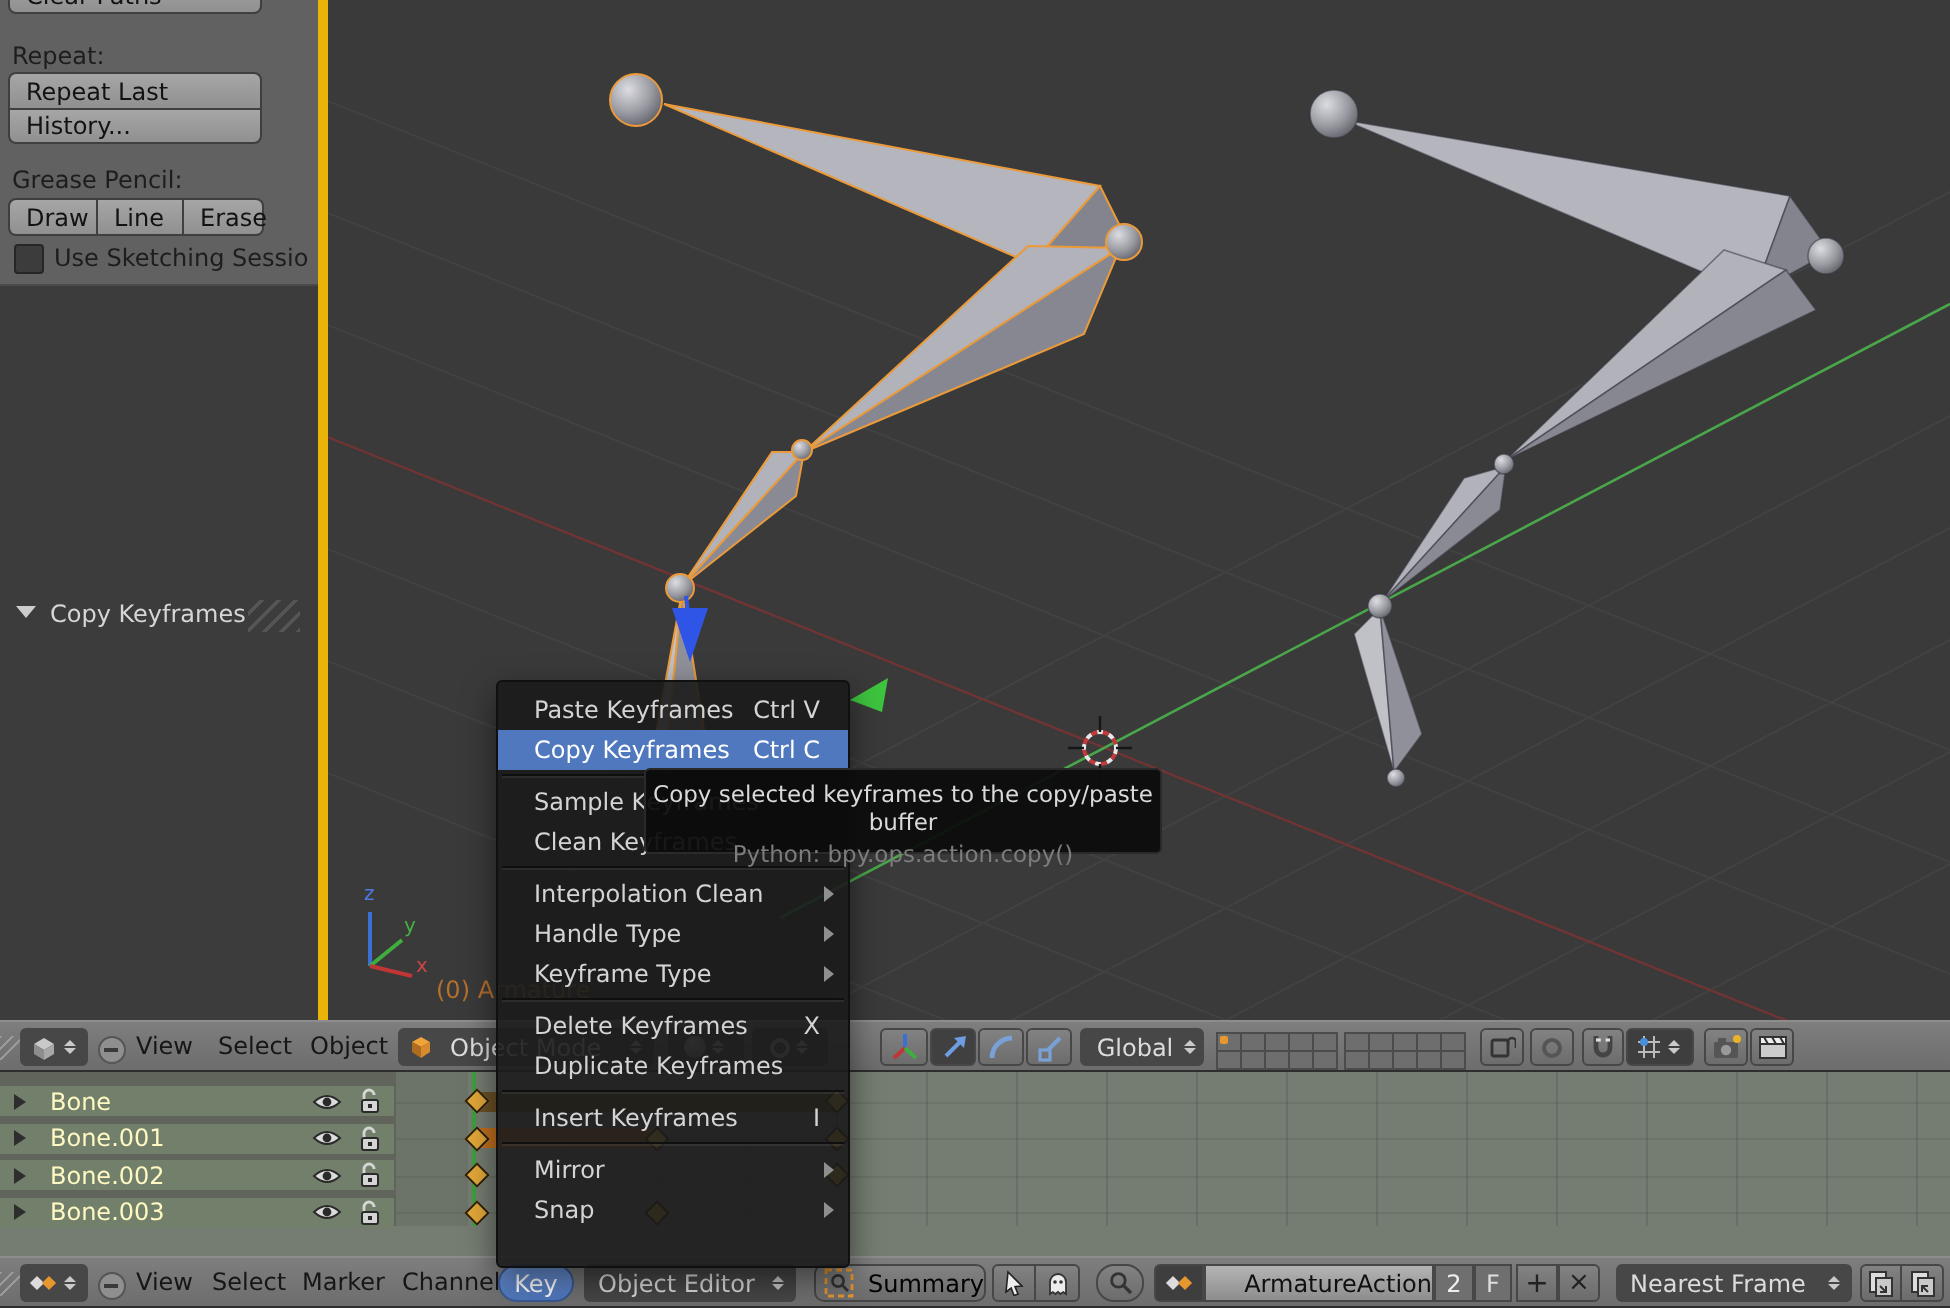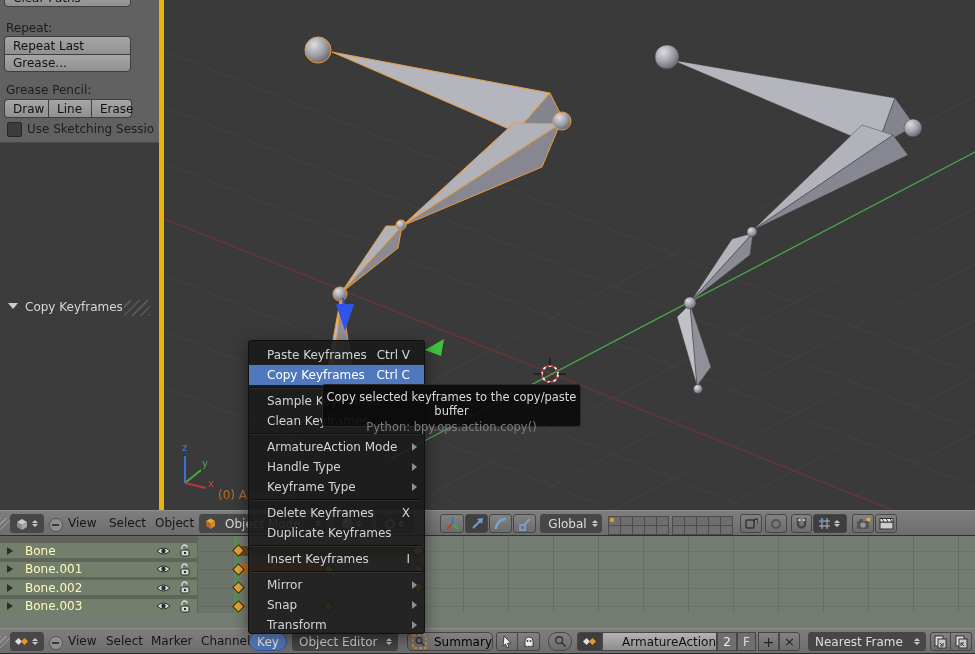--- a/index.html
+++ b/index.html
@@ -172,21 +172,21 @@
   <div class="abs" id="toolshelf">
     <div class="abs" id="toolshelf-top">
       <div class="abs btn-light" style="left:4px;top:-12px;width:127px;height:19px;">
           <span>Clear Paths</span>
         </div>
       <div class="abs ts-label" style="left:6px;top:21px;">Repeat:</div>
       <div class="abs btn-light" style="left:4px;top:36px;width:127px;height:18px;border-radius:4px 4px 0 0;border-bottom:none;">
           <span>Repeat Last</span>
         </div>
       <div class="abs btn-light" style="left:4px;top:54px;width:127px;height:18px;border-radius:0 0 4px 4px;">
-          <span>Grease...</span>
+          <span>History...</span>
         </div>
       <div class="abs ts-label" style="left:6px;top:83px;">Grease Pencil:</div>
       <div class="abs btn-light" style="left:4px;top:99px;width:44px;height:19px;border-radius:4px 0 0 4px;border-right:none;">
           <span>Draw</span>
         </div>
       <div class="abs btn-light" style="left:48px;top:99px;width:44px;height:19px;border-radius:0;">
           <span>Line</span>
         </div>
       <div class="abs btn-light" style="left:92px;top:99px;width:40px;height:19px;border-radius:0 4px 4px 0;border-left:none;">
           <span>Erase</span>
@@ -525,21 +525,21 @@
       </div>
     <div class="mi-sep"></div>
     <div class="mi">
         <span class="mi-label">Sample Keyframes</span>
       </div>
     <div class="mi">
         <span class="mi-label">Clean Keyframes</span>
       </div>
     <div class="mi-sep"></div>
     <div class="mi">
-        <span class="mi-label">ArmatureAction Mode</span>
+        <span class="mi-label">Interpolation Clean</span>
         <span class="mi-arrow"></span>
       </div>
     <div class="mi">
         <span class="mi-label">Handle Type</span>
         <span class="mi-arrow"></span>
       </div>
     <div class="mi">
         <span class="mi-label">Keyframe Type</span>
         <span class="mi-arrow"></span>
       </div>
@@ -556,24 +556,20 @@
         <span class="mi-label">Insert Keyframes</span>
         <span class="mi-short">I</span>
       </div>
     <div class="mi-sep"></div>
     <div class="mi">
         <span class="mi-label">Mirror</span>
         <span class="mi-arrow"></span>
       </div>
     <div class="mi">
         <span class="mi-label">Snap</span>
-        <span class="mi-arrow"></span>
-      </div>
-    <div class="mi">
-        <span class="mi-label">Transform</span>
         <span class="mi-arrow"></span>
       </div>
   </div>
 
   <div class="abs" id="tooltip">
     <div class="tt1">Copy selected keyframes to the copy/paste buffer</div>
     <div class="tt2">Python: bpy.ops.action.copy()</div>
   </div>
 
 </div>

